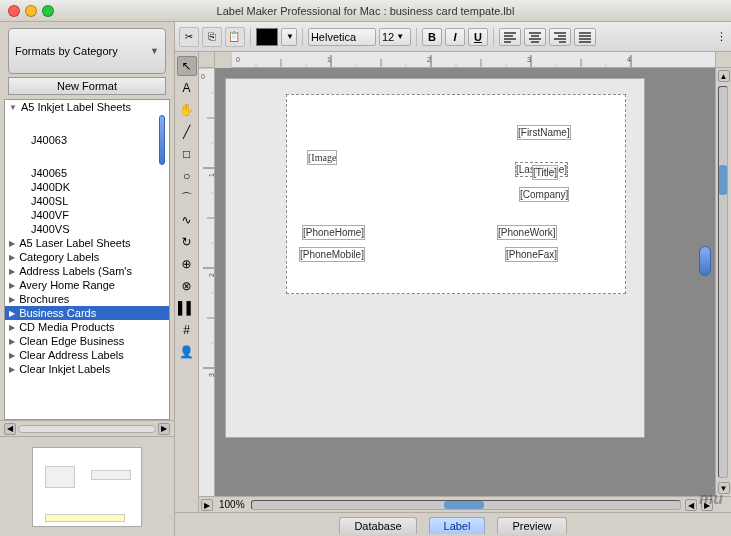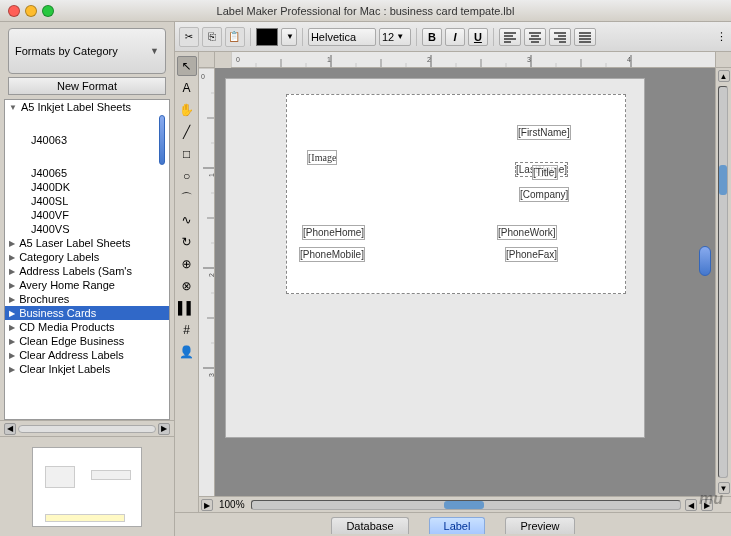--- a/index.html
+++ b/index.html
@@ -353,21 +353,21 @@
     .vscroll-thumb { width: 100%; height: 30px; background: #6699cc; border-radius: 3px; position: absolute; top: 20%; }
 
     
     .tab-bar {
       height: 24px;
       background: #d4d0c8;
       border-top: 1px solid #b0aca4;
       display: flex;
       align-items: flex-end;
       justify-content: center;
-      gap: 20px;
+      gap: 12px;
       padding-bottom: 2px;
     }
     .tab {
       padding: 2px 14px;
       font-size: 11px;
       background: linear-gradient(to bottom, #e8e8e8, #d4d4d4);
       border: 1px solid #aaa;
       border-bottom: none;
       border-radius: 3px 3px 0 0;
       cursor: pointer;

